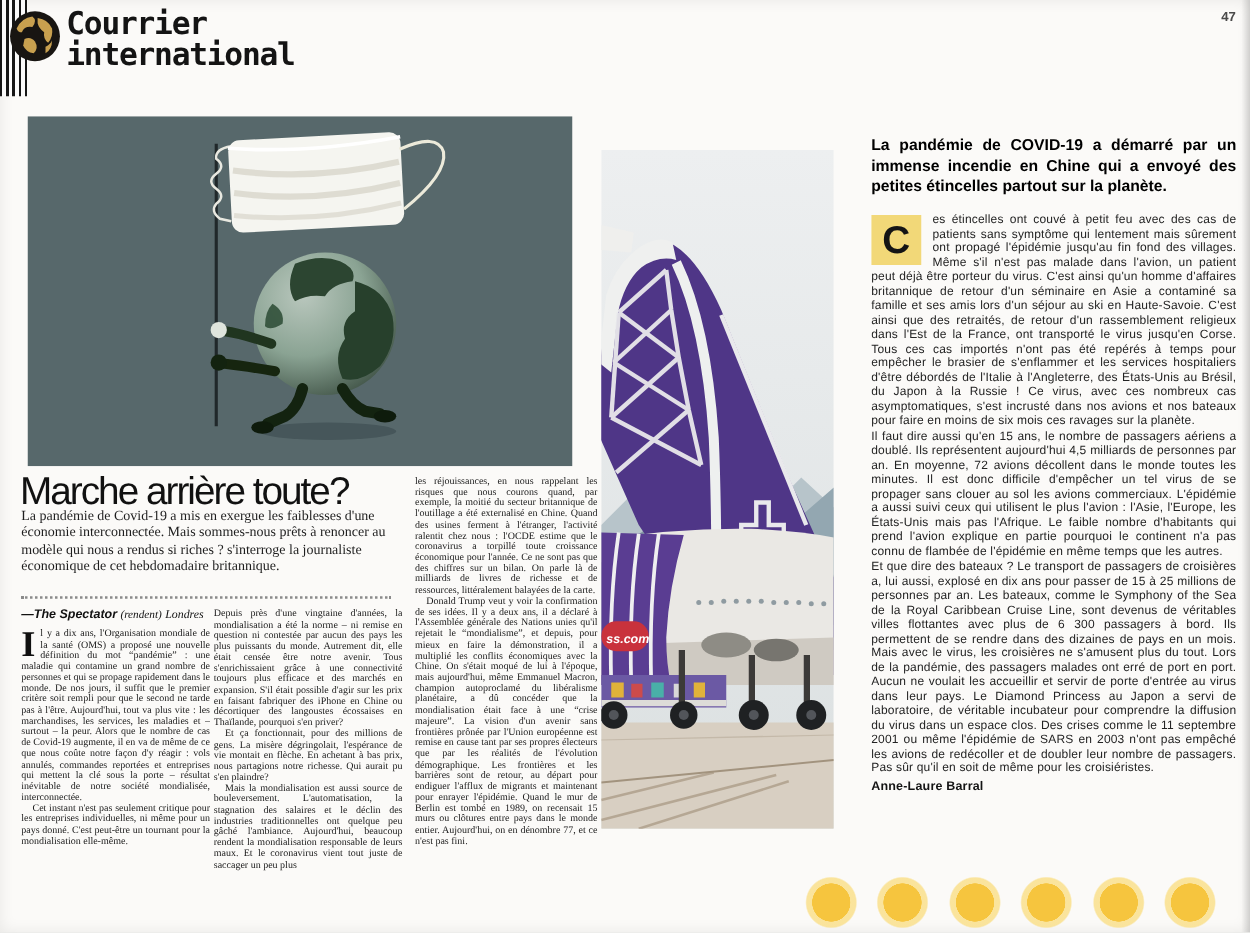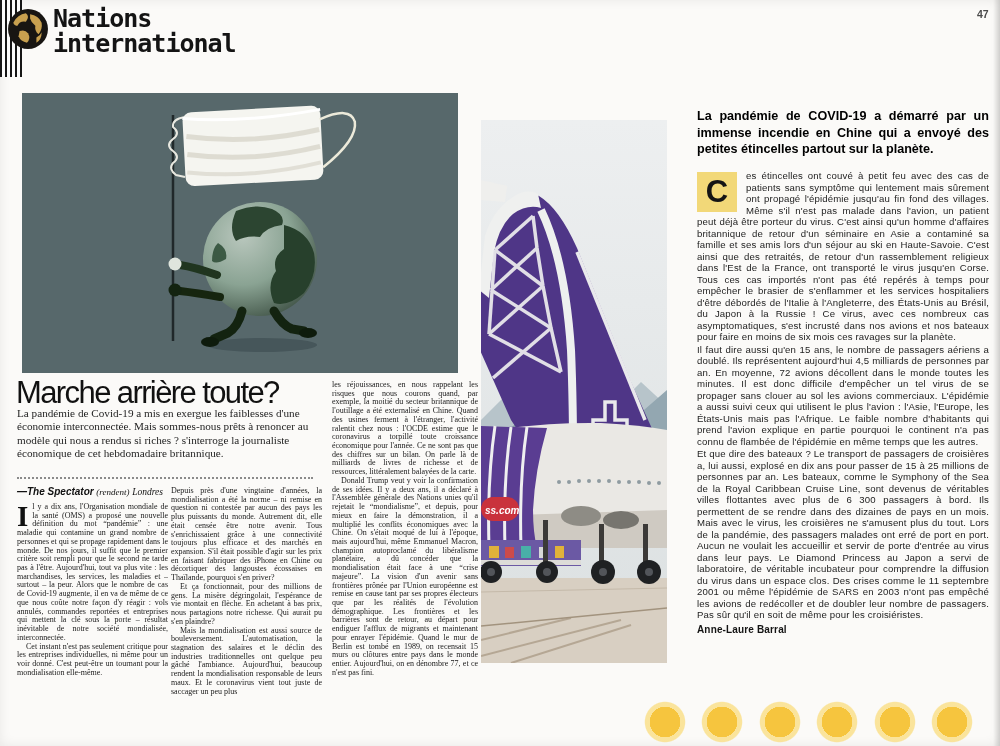--- a/index.html
+++ b/index.html
@@ -65,21 +65,21 @@
 
   <svg class="abs logo-globe" viewBox="0 0 40 40">
     <circle cx="20" cy="20" r="19" fill="#181512"></circle>
     <path d="M6,14 Q10,6 18,5 Q22,8 18,13 Q12,12 10,17 Q7,17 6,14Z" fill="#c8a04f"></path>
     <path d="M22,6 Q30,7 33,14 Q34,20 30,25 Q26,22 27,17 Q23,14 22,10Z" fill="#c8a04f"></path>
     <path d="M12,22 Q17,20 20,24 Q23,29 19,33 Q13,32 11,27Z" fill="#c8a04f"></path>
     <path d="M28,28 Q32,26 33,23 Q33,30 28,33Z" fill="#c8a04f"></path>
   </svg>
 
   <div class="abs logo-text">
-    <div>Nations</div>
+    <div>Courrier</div>
     <div>international</div>
   </div>
 
 
   <svg class="abs illus" viewBox="0 0 436 280">
     <defs>
       <radialGradient id="g1" cx="0.35" cy="0.3" r="0.95">
         <stop offset="0" stop-color="#b9c7bd"></stop>
         <stop offset="0.45" stop-color="#8aa393"></stop>
         <stop offset="1" stop-color="#1d2d22"></stop>
@@ -116,21 +116,21 @@
   <div class="abs dotrule"></div>
 
   <div class="abs byline">
     <span class="src">—The Spectator</span>
     <span class="note">(rendent)</span>
     <span class="city">Londres</span>
   </div>
 
   <div class="abs lcol col1">
     <p><span class="dropcap-I">I</span><span>l y a dix ans, l'Organisation mondiale de la santé (OMS) a proposé une nouvelle définition du mot “pandémie” : une maladie qui contamine un grand nombre de personnes et qui se propage rapidement dans le monde. De nos jours, il suffit que le premier critère soit rempli pour que le second ne tarde pas à l'être. Aujourd'hui, tout va plus vite : les marchandises, les services, les maladies et – surtout – la peur. Alors que le nombre de cas de Covid-19 augmente, il en va de même de ce que nous coûte notre façon d'y réagir : vols annulés, commandes reportées et entreprises qui mettent la clé sous la porte – résultat inévitable de notre société mondialisée, interconnectée.</span></p>
-    <p>Cet instant n'est pas seulement critique pour les entreprises individuelles, ni même pour un voir donné. C'est peut-être un tournant pour la mondialisation elle-même.</p>
+    <p>Cet instant n'est pas seulement critique pour les entreprises individuelles, ni même pour un pays donné. C'est peut-être un tournant pour la mondialisation elle-même.</p>
   </div>
   <div class="abs lcol col2">
     <p>Depuis près d'une vingtaine d'années, la mondialisation a été la norme – ni remise en question ni contestée par aucun des pays les plus puissants du monde. Autrement dit, elle était censée être notre avenir. Tous s'enrichissaient grâce à une connectivité toujours plus efficace et des marchés en expansion. S'il était possible d'agir sur les prix en faisant fabriquer des iPhone en Chine ou décortiquer des langoustes écossaises en Thaïlande, pourquoi s'en priver?</p>
     <p>Et ça fonctionnait, pour des millions de gens. La misère dégringolait, l'espérance de vie montait en flèche. En achetant à bas prix, nous partagions notre richesse. Qui aurait pu s'en plaindre?</p>
     <p>Mais la mondialisation est aussi source de bouleversement. L'automatisation, la stagnation des salaires et le déclin des industries traditionnelles ont quelque peu gâché l'ambiance. Aujourd'hui, beaucoup rendent la mondialisation responsable de leurs maux. Et le coronavirus vient tout juste de saccager un peu plus</p>
   </div>
   <div class="abs lcol col3">
     <p>les réjouissances, en nous rappelant les risques que nous courons quand, par exemple, la moitié du secteur britannique de l'outillage a été externalisé en Chine. Quand des usines ferment à l'étranger, l'activité ralentit chez nous : l'OCDE estime que le coronavirus a torpillé toute croissance économique pour l'année. Ce ne sont pas que des chiffres sur un bilan. On parle là de milliards de livres de richesse et de ressources, littéralement balayées de la carte.</p>
     <p>Donald Trump veut y voir la confirmation de ses idées. Il y a deux ans, il a déclaré à l'Assemblée générale des Nations unies qu'il rejetait le “mondialisme”, et depuis, pour mieux en faire la démonstration, il a multiplié les conflits économiques avec la Chine. On s'était moqué de lui à l'époque, mais aujourd'hui, même Emmanuel Macron, champion autoproclamé du libéralisme planétaire, a dû concéder que la mondialisation était face à une “crise majeure”. La vision d'un avenir sans frontières prônée par l'Union européenne est remise en cause tant par ses propres électeurs que par les réalités de l'évolution démographique. Les frontières et les barrières sont de retour, au départ pour endiguer l'afflux de migrants et maintenant pour enrayer l'épidémie. Quand le mur de Berlin est tombé en 1989, on recensait 15 murs ou clôtures entre pays dans le monde entier. Aujourd'hui, on en dénombre 77, et ce n'est pas fini.</p>
   </div>

